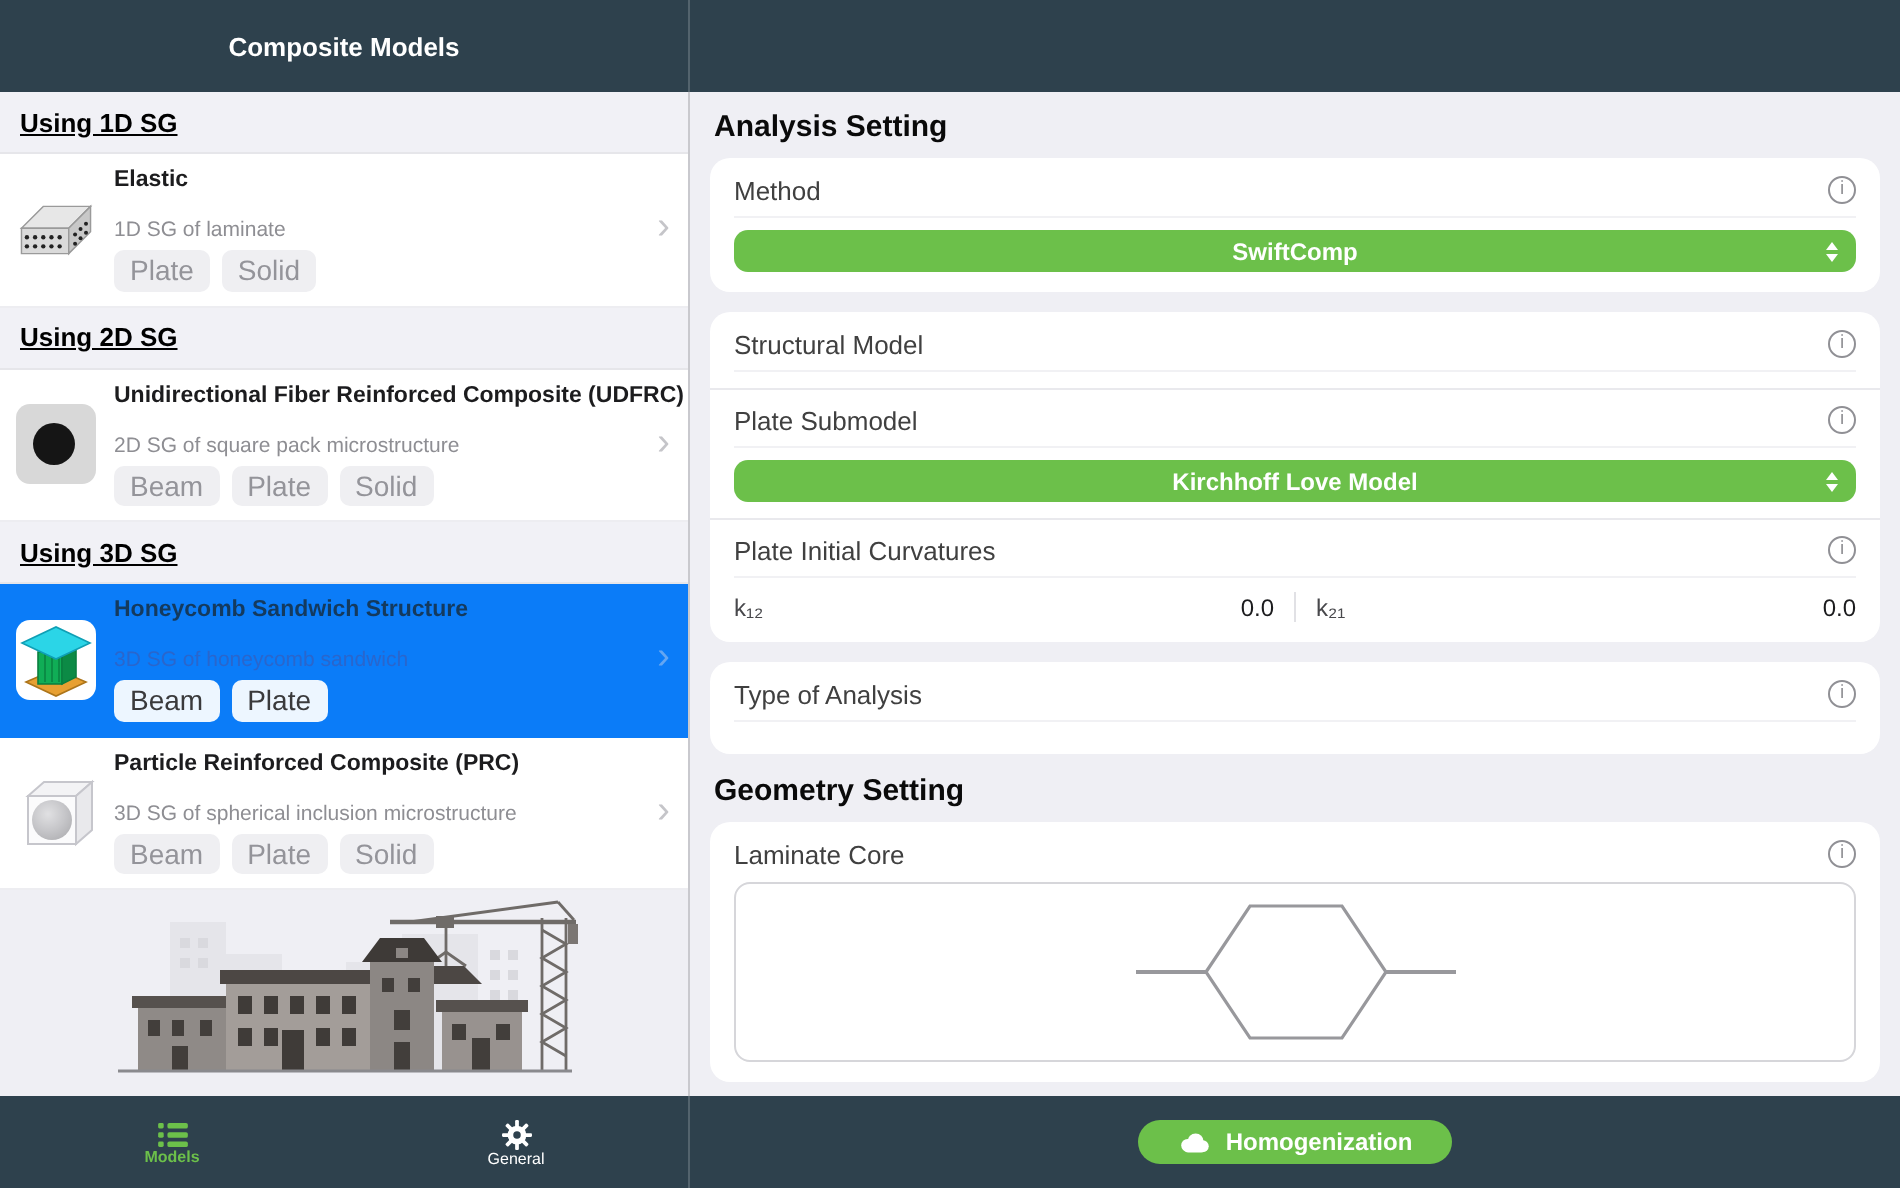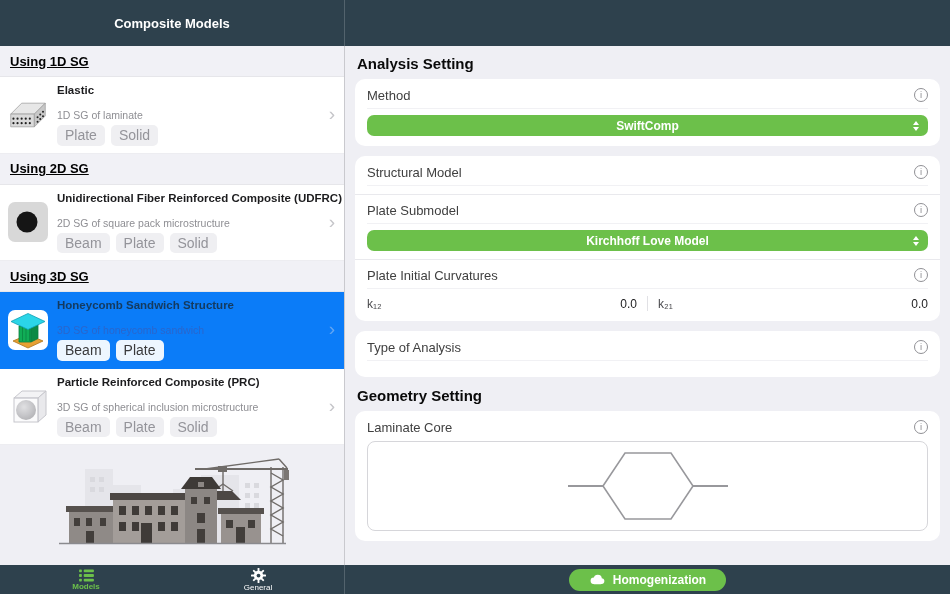--- a/index.html
+++ b/index.html
@@ -61,21 +61,21 @@
   .kv-row{display:flex;align-items:flex-end;margin-top:6px;height:16px;}
   .kv-half{flex:1;display:flex;justify-content:space-between;align-items:baseline;}
   .kv-half.left{padding-right:10px;}
   .kv-half.right{padding-left:10px;}
   .kv-sep{width:1px;height:15px;background:#e1e1e5;flex:none;}
   .k-label{font-size:12px;color:#48484c;}
   .k-value{font-size:12px;color:#1c1c1e;}
   .geo-box{border:1px solid #d6d6da;border-radius:8px;height:90px;margin-top:6px;display:flex;align-items:center;justify-content:center;}
 
   
-  .bottombar{height:29px;flex:none;background:var(--bar-dark);display:flex;}
+  .bottombar{height:46px;flex:none;background:var(--bar-dark);display:flex;}
   .tabbar{width:345px;flex:none;display:flex;border-right:1px solid rgba(255,255,255,.18);}
   .tab{flex:1;display:flex;flex-direction:column;align-items:center;justify-content:center;gap:1px;padding-top:1px;cursor:pointer;}
   .tab-label{font-size:8px;line-height:1;color:#fff;}
   .tab.active .tab-label{color:var(--accent-green);font-weight:bold;}
   .actionbar{flex:1;display:flex;align-items:center;justify-content:center;}
   .homog-btn{background:var(--accent-green);color:#fff;border:none;border-radius:11px;height:22px;padding:0 20px;font-size:12px;font-weight:bold;display:flex;align-items:center;gap:8px;font-family:inherit;cursor:pointer;}
 </style>
 </head>
 <body>
 

